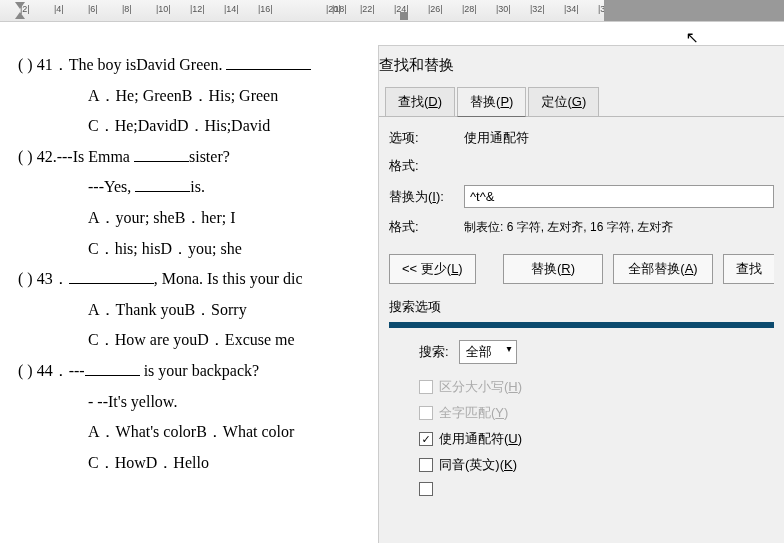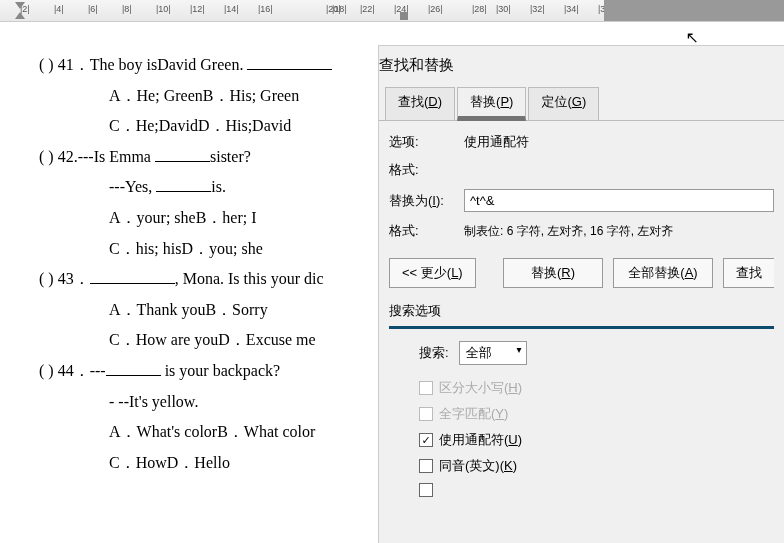--- a/index.html
+++ b/index.html
@@ -8,44 +8,44 @@
 .ruler { height: 22px; background: linear-gradient(to bottom, #f5f5f5, #e8e8e8); border-bottom: 1px solid #ccc; position: relative; font-size: 9px; color: #555; overflow: hidden; }
 .ruler-marks { position: relative; height: 100%; }
 .ruler-num { position: absolute; top: 4px; font-size: 9px; }
 .ruler-highlight { position: absolute; right: 0; top: 0; height: 100%; background: #999; width: 180px; }
 .ruler-indent { position: absolute; top: 12px; left: 15px; width: 0; height: 0; border-left: 5px solid transparent; border-right: 5px solid transparent; border-bottom: 7px solid #888; }
 .ruler-indent2 { position: absolute; top: 2px; left: 15px; width: 0; height: 0; border-left: 5px solid transparent; border-right: 5px solid transparent; border-top: 7px solid #888; }
 .ruler-tab { position: absolute; top: 12px; left: 400px; width: 8px; height: 8px; background: #888; }
 .cursor-arrow { position: absolute; top: 28px; right: 85px; font-size: 16px; color: #000; z-index: 10; }
 
 .doc-area { position: absolute; left: 0; top: 22px; width: 378px; height: 521px; padding: 30px 10px 10px 18px; background: #fff; }
-.doc-line { font-family: "Times New Roman", serif; font-size: 16px; color: #000; line-height: 1.6; margin-bottom: 5px; margin-left: 21px; }
+.doc-line { font-family: "Times New Roman", serif; font-size: 16px; color: #000; line-height: 1.6; margin-bottom: 5px; }
 .doc-line.indent1 { padding-left: 70px; }
 .doc-line.indent2 { padding-left: 70px; }
 .blank { display: inline-block; border-bottom: 1px solid #000; min-width: 60px; height: 16px; vertical-align: baseline; }
 .blank.sm { min-width: 55px; }
 .blank.lg { min-width: 85px; }
 
 .dialog { position: absolute; right: 0; top: 45px; width: 406px; height: 498px; background: #f0f0f0; border-left: 1px solid #ccc; border-top: 1px solid #ccc; }
 .dlg-title { text-align: left; font-size: 15px; padding: 10px 0 12px 0; }
 .tabs { display: flex; padding-left: 6px; border-bottom: 1px solid #bbb; }
 .tab { padding: 5px 12px; font-size: 13px; border: 1px solid #bbb; border-bottom: none; background: #e8e8e8; margin-right: 2px; cursor: pointer; }
-.tab.active { background: #f0f0f0; border-bottom: 5px solid #737373; margin-bottom: -1px; }
+.tab.active { background: #f0f0f0; border-bottom: 1px solid #737373; margin-bottom: -1px; }
 .dlg-body { padding: 12px 10px; }
 .row { display: flex; align-items: center; margin-bottom: 10px; font-size: 13px; }
 .row-label { min-width: 75px; }
 .row-val { flex: 1; }
 input[type=text].fld { width: 100%; border: 1px solid #999; padding: 3px 5px; font-size: 13px; background: #fff; }
 .btn-row { display: flex; gap: 10px; margin: 18px 0 14px 0; }
 .btn { border: 1px solid #999; background: #f8f8f8; padding: 5px 12px; font-size: 13px; cursor: pointer; }
 .btn.wide { min-width: 100px; text-align: center; }
-.section-label { border-bottom: 3px solid #0c4a6e; padding-bottom: 6px; margin-bottom: 12px; font-size: 13px; }
+.section-label { border-bottom: 6px solid #0c4a6e; padding-bottom: 6px; margin-bottom: 12px; font-size: 13px; }
 .opt-row { display: flex; align-items: center; margin-bottom: 8px; font-size: 13px; padding-left: 30px; }
 .opt-row.search { padding-left: 30px; margin-bottom: 14px; }
-.select { border: 1px solid #999; padding: 2px 34px 2px 6px; background: #fff; font-size: 13px; position: relative; }
+.select { border: 1px solid #999; padding: 2px 24px 2px 6px; background: #fff; font-size: 13px; position: relative; }
 .select::after { content: "▾"; position: absolute; right: 4px; top: 2px; font-size: 10px; }
 .chk { width: 14px; height: 14px; border: 1px solid #666; display: inline-flex; align-items: center; justify-content: center; margin-right: 6px; background: #fff; font-size: 11px; line-height: 1; }
 .chk.disabled { border-color: #bbb; }
 .chk.checked::before { content: "✓"; color: #000; }
 .lbl.disabled { color: #aaa; }
 .under { text-decoration: underline; }
 </style>
 </head>
 <body>
 
@@ -57,21 +57,21 @@
       <span class="ruler-num" style="left: 122px;">|8|</span>
       <span class="ruler-num" style="left: 156px;">|10|</span>
       <span class="ruler-num" style="left: 190px;">|12|</span>
       <span class="ruler-num" style="left: 224px;">|14|</span>
       <span class="ruler-num" style="left: 258px;">|16|</span>
       <span class="ruler-num" style="left: 292px; padding-left: 40px;">|18|</span>
       <span class="ruler-num" style="left: 326px;">|20|</span>
       <span class="ruler-num" style="left: 360px;">|22|</span>
       <span class="ruler-num" style="left: 394px;">|24|</span>
       <span class="ruler-num" style="left: 428px;">|26|</span>
-      <span class="ruler-num" style="left: 472px;">|28|</span>
+      <span class="ruler-num" style="left: 462px;">|28|</span>
       <span class="ruler-num" style="left: 496px;">|30|</span>
       <span class="ruler-num" style="left: 530px;">|32|</span>
       <span class="ruler-num" style="left: 564px;">|34|</span>
       <span class="ruler-num" style="left: 598px;">|36|</span>
       <span class="ruler-num" style="left: 632px;">|38|</span>
       <span class="ruler-num" style="left: 666px;">|40|</span>
       <span class="ruler-num" style="left: 700px;">|42|</span>
       <span class="ruler-num" style="left: 734px;">|44|</span>
     </div>
   <div class="ruler-highlight"></div>

